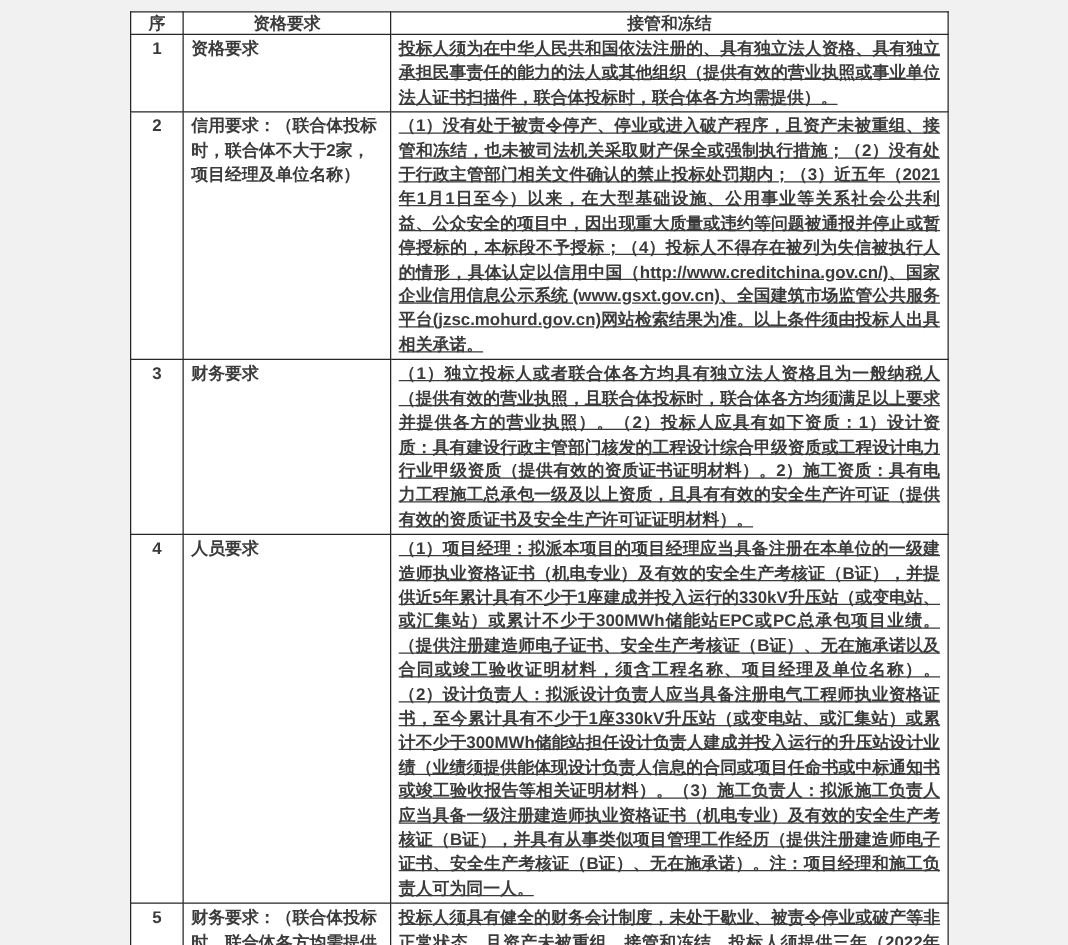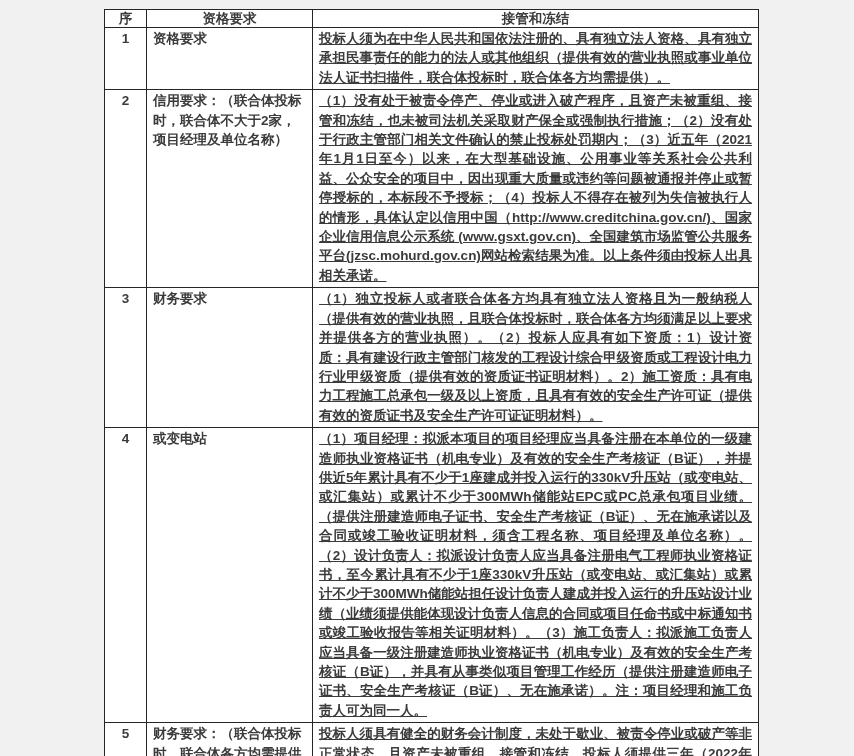--- a/index.html
+++ b/index.html
@@ -100,21 +100,21 @@
       </tr>
       <tr>
         <td class="seq-cell">3</td>
         <td class="req-cell">财务要求</td>
         <td class="content-cell">
             <div class="mh-r3">（1）独立投标人或者联合体各方均具有独立法人资格且为一般纳税人（提供有效的营业执照，且联合体投标时，联合体各方均须满足以上要求并提供各方的营业执照）。（2）投标人应具有如下资质：1）设计资质：具有建设行政主管部门核发的工程设计综合甲级资质或工程设计电力行业甲级资质（提供有效的资质证书证明材料）。2）施工资质：具有电力工程施工总承包一级及以上资质，且具有有效的安全生产许可证（提供有效的资质证书及安全生产许可证证明材料）。</div>
           </td>
       </tr>
       <tr>
         <td class="seq-cell">4</td>
-        <td class="req-cell">或变电站</td>
+        <td class="req-cell">人员要求</td>
         <td class="content-cell">
             <div class="mh-r4">（1）项目经理：拟派本项目的项目经理应当具备注册在本单位的一级建造师执业资格证书（机电专业）及有效的安全生产考核证（B证），并提供近5年累计具有不少于1座建成并投入运行的330kV升压站（或变电站、或汇集站）或累计不少于300MWh储能站EPC或PC总承包项目业绩。（提供注册建造师电子证书、安全生产考核证（B证）、无在施承诺以及合同或竣工验收证明材料，须含工程名称、项目经理及单位名称）。（2）设计负责人：拟派设计负责人应当具备注册电气工程师执业资格证书，至今累计具有不少于1座330kV升压站（或变电站、或汇集站）或累计不少于300MWh储能站担任设计负责人建成并投入运行的升压站设计业绩（业绩须提供能体现设计负责人信息的合同或项目任命书或中标通知书或竣工验收报告等相关证明材料）。（3）施工负责人：拟派施工负责人应当具备一级注册建造师执业资格证书（机电专业）及有效的安全生产考核证（B证），并具有从事类似项目管理工作经历（提供注册建造师电子证书、安全生产考核证（B证）、无在施承诺）。注：项目经理和施工负责人可为同一人。</div>
           </td>
       </tr>
       <tr>
         <td class="seq-cell">5</td>
         <td class="req-cell">财务要求：（联合体投标时，联合体各方均需提供财务证明材料）</td>
         <td class="content-cell">
             <div class="mh-r5">投标人须具有健全的财务会计制度，未处于歇业、被责令停业或破产等非正常状态，且资产未被重组、接管和冻结，投标人须提供三年（2022年度、2023年度、2024年度）的第三方财务审计报告及其附表（附表须至</div>
           </td>

